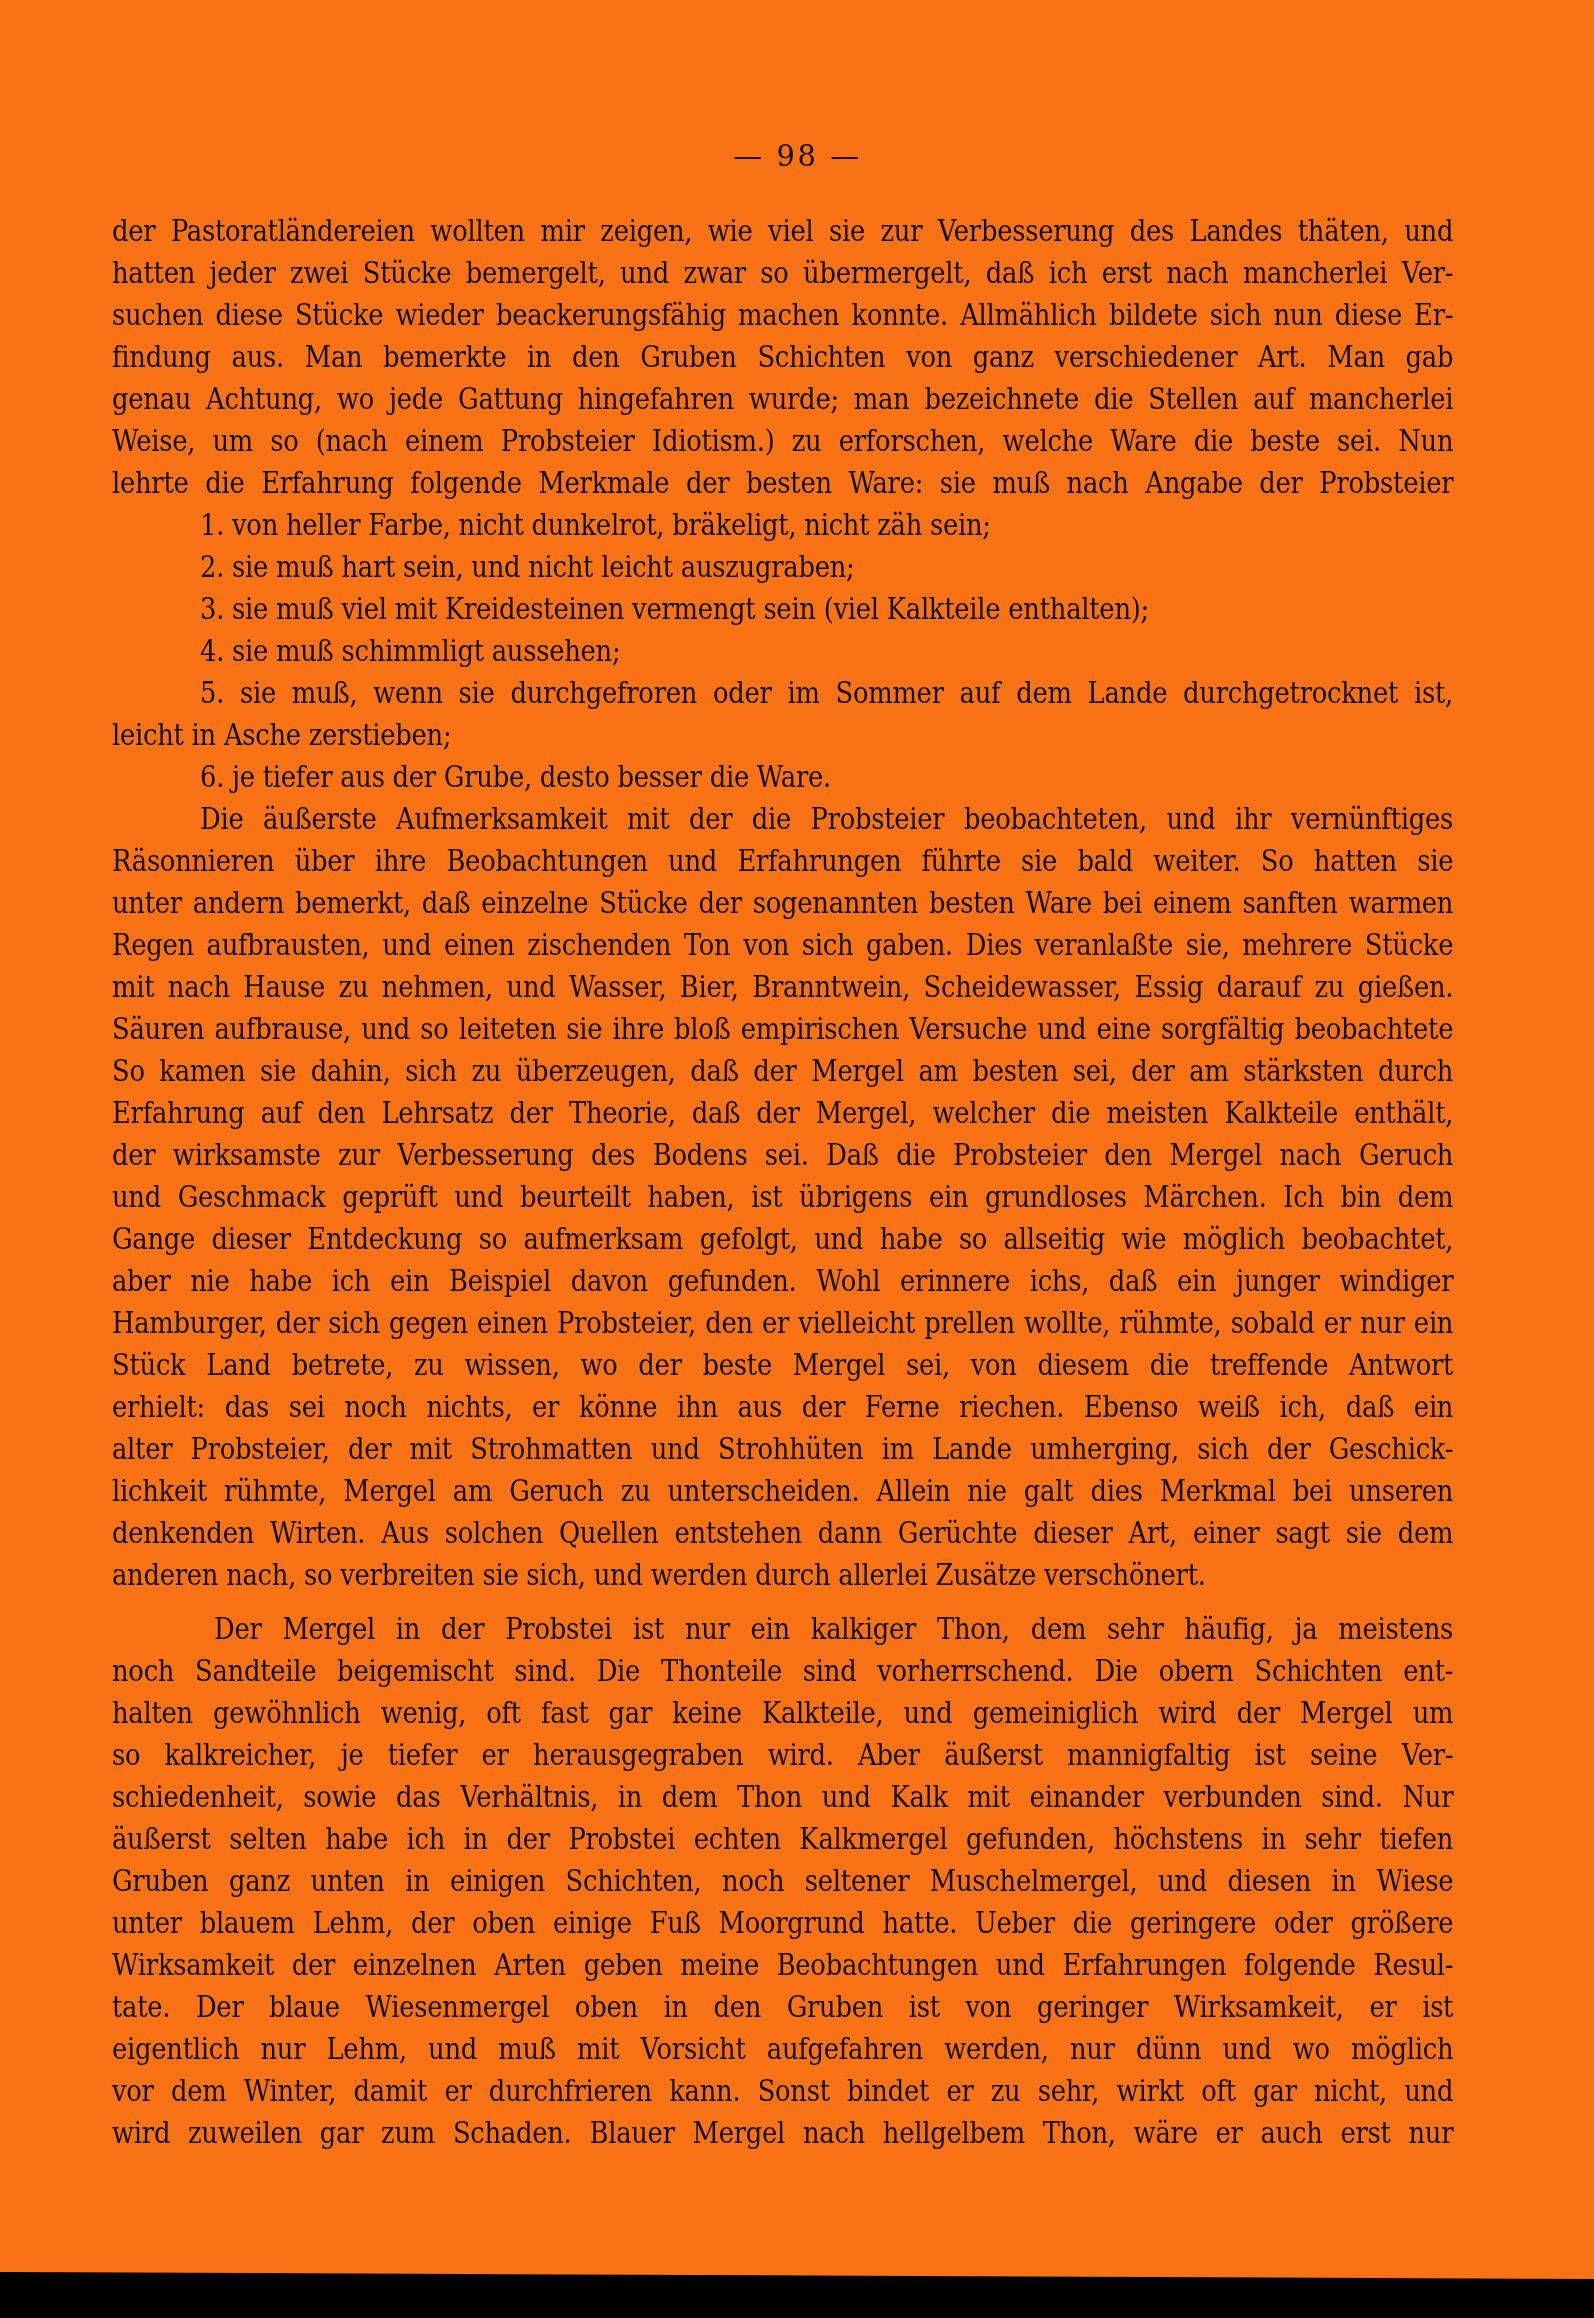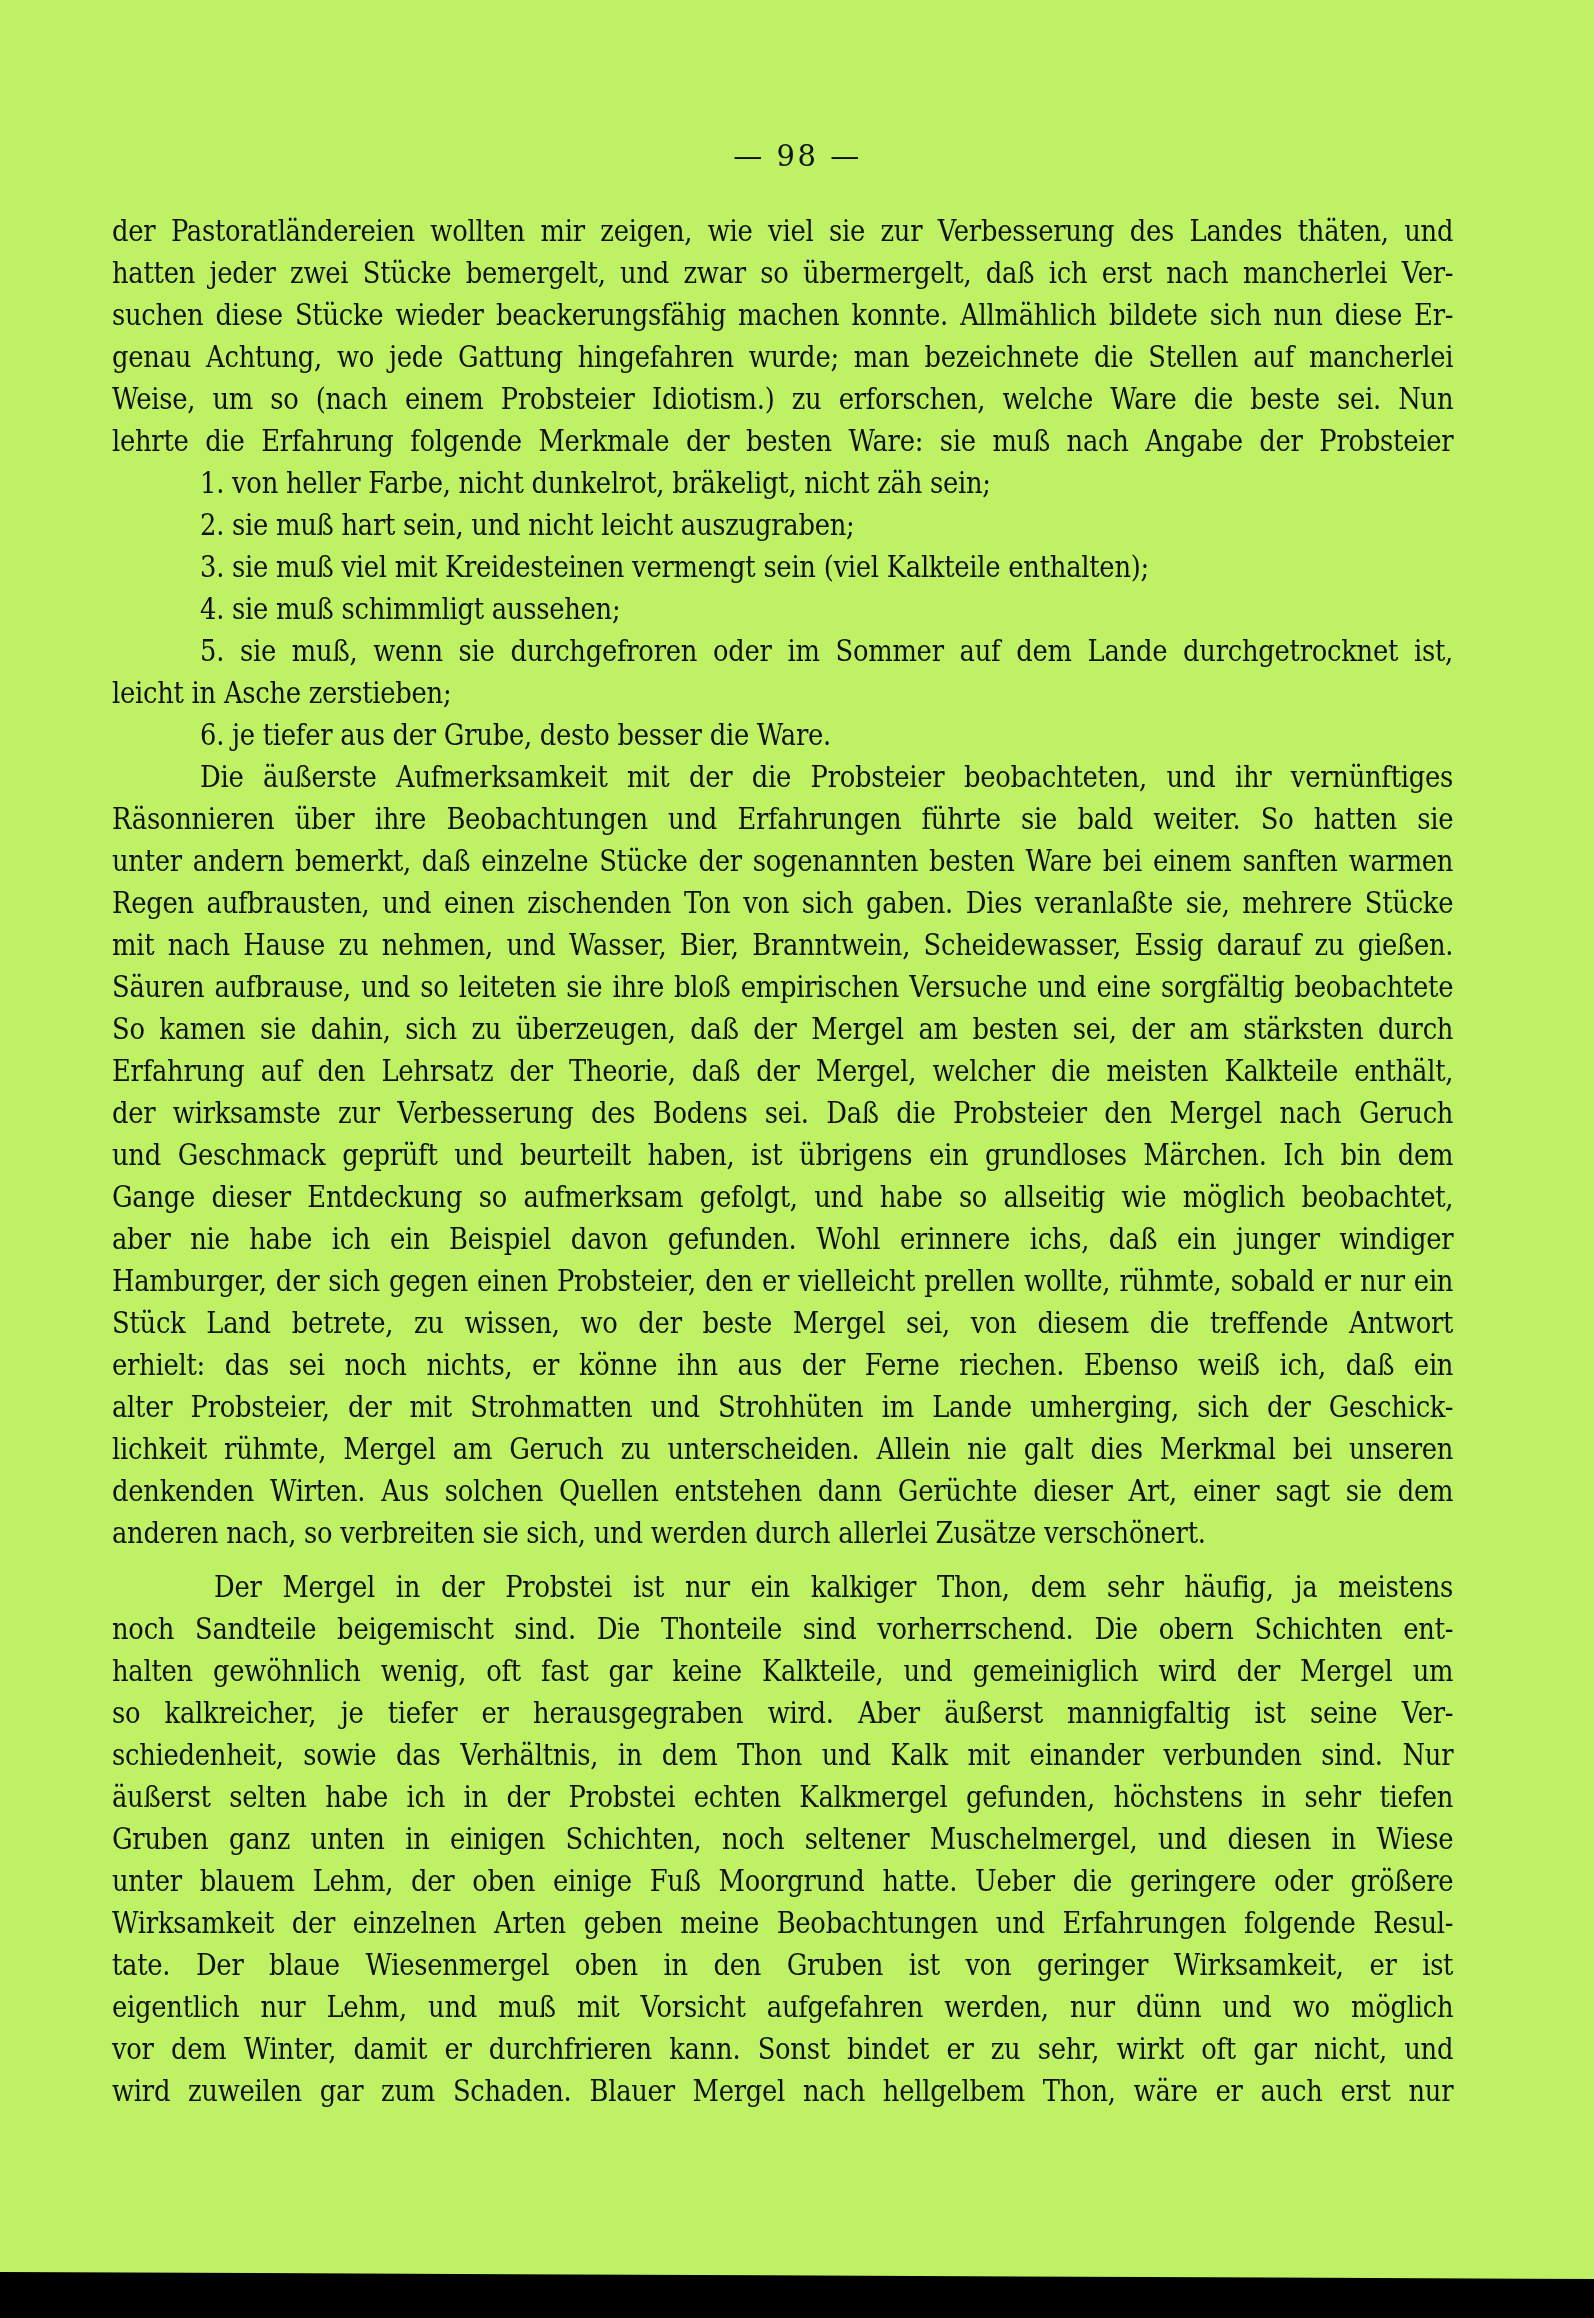--- a/index.html
+++ b/index.html
@@ -1,19 +1,19 @@
 <!DOCTYPE html>
 <html style="font-size:10px"><head>
 <meta charset="utf-8">
 <style>
   html, body { margin: 0; padding: 0; background: #ffffff; }
   body { width: 1595px; height: 2319px; position: relative; overflow: hidden; }
   .page {
     position: absolute; left: 0; top: 0; width: 1595px; height: 2319px;
-    background: #bef264; color: #111111;
+    background: #f97316; color: #111111;
     font-family: "DejaVu Serif", "Liberation Serif", serif;
   }
   .page-number {
     position: absolute; top: 139px; left: 0; width: 1595px; text-align: center;
     font-size: 29px; letter-spacing: 2.5px;
   }
   .text-block {
     position: absolute; left: 112px; top: 210px; width: 1341px;
   }
   .line {
@@ -42,20 +42,23 @@
   <div class="page-number">— 98 —</div>
   <div class="text-block" id="text-block">
       <div class="line">
         <span>der Pastoratländereien wollten mir zeigen, wie viel sie zur Verbesserung des Landes thäten, und</span>
       </div>
       <div class="line">
         <span>hatten jeder zwei Stücke bemergelt, und zwar so übermergelt, daß ich erst nach mancherlei Ver-</span>
       </div>
       <div class="line">
         <span>suchen diese Stücke wieder beackerungsfähig machen konnte. Allmählich bildete sich nun diese Er-</span>
+      </div>
+      <div class="line">
+        <span>findung aus. Man bemerkte in den Gruben Schichten von ganz verschiedener Art. Man gab</span>
       </div>
       <div class="line">
         <span>genau Achtung, wo jede Gattung hingefahren wurde; man bezeichnete die Stellen auf mancherlei</span>
       </div>
       <div class="line">
         <span>Weise, um so (nach einem Probsteier Idiotism.) zu erforschen, welche Ware die beste sei. Nun</span>
       </div>
       <div class="line">
         <span>lehrte die Erfahrung folgende Merkmale der besten Ware: sie muß nach Angabe der Probsteier</span>
       </div>

